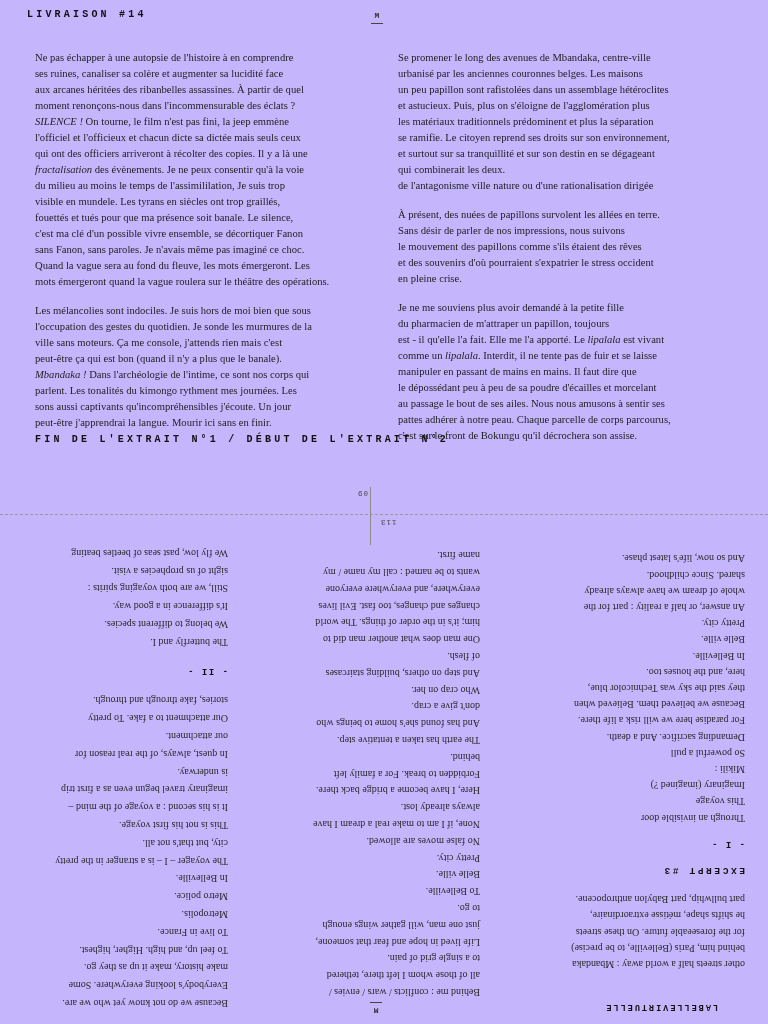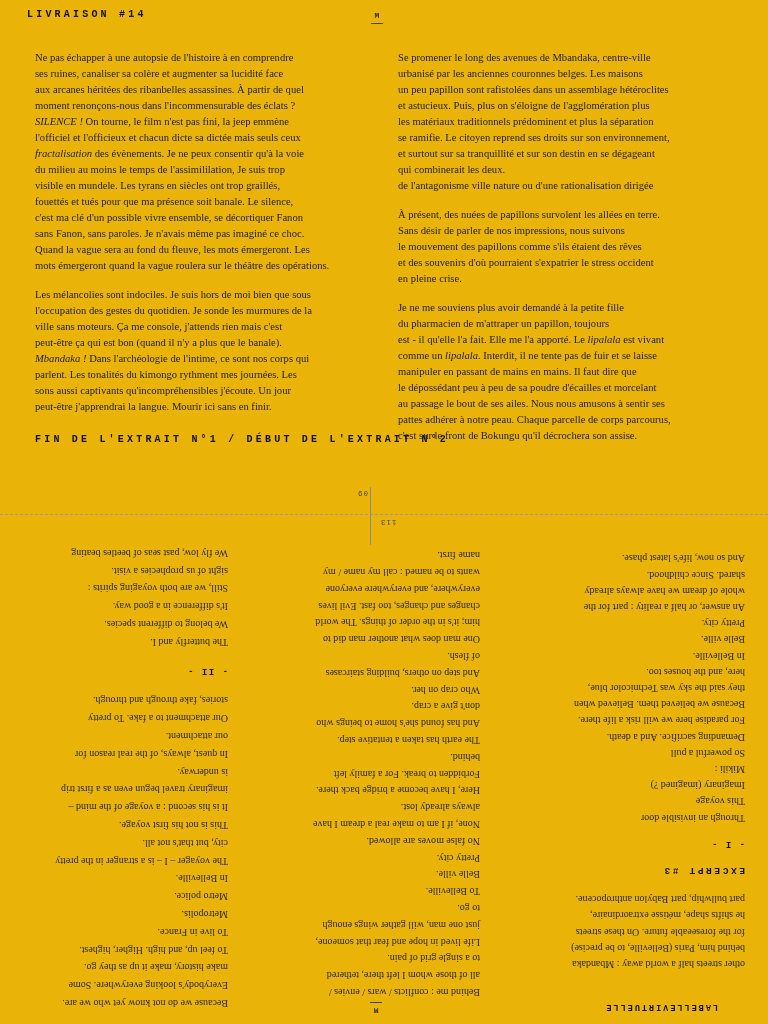--- a/index.html
+++ b/index.html
@@ -1,16 +1,16 @@
 <!DOCTYPE html>
 <html><head>
 <meta charset="utf-8">
 <style>
   html,body{margin:0;padding:0;background:#d8d6d2;}
-  .page{position:relative;width:768px;height:1024px;margin:0 auto;background:#eab308;overflow:hidden;
+  .page{position:relative;width:768px;height:1024px;margin:0 auto;background:#c4b5fd;overflow:hidden;
         font-family:"Liberation Serif", serif;color:#222;}
   
   .kicker{position:absolute;font-family:"Liberation Mono", monospace;font-weight:bold;
           font-size:10px;letter-spacing:3.2px;color:#111;white-space:nowrap;}
   .kicker-small{font-size:8.5px;letter-spacing:2px;}
   
   .press-mark{position:absolute;font-family:"Liberation Mono", monospace;font-weight:bold;
               font-size:8px;color:#333;width:12px;text-align:center;border-bottom:1px solid #444;
               padding-bottom:3px;line-height:8px;}
   
@@ -57,20 +57,21 @@
   <div class="press-mark top-mark">M</div>
 
   <div class="col fr fr-left">
       <div class="para body">
         <div class="tl">Ne pas échapper à une autopsie de l'histoire à en comprendre</div>
         <div class="tl">ses ruines, canaliser sa colère et augmenter sa lucidité face</div>
         <div class="tl">aux arcanes héritées des ribanbelles assassines. À partir de quel</div>
         <div class="tl">moment renonçons-nous dans l'incommensurable des éclats ?</div>
         <div class="tl"><i>SILENCE !</i> On tourne, le film n'est pas fini, la jeep emmène</div>
         <div class="tl">l'officiel et l'officieux et chacun dicte sa dictée mais seuls ceux</div>
+        <div class="tl">qui ont des officiers arriveront à récolter des copies. Il y a là une</div>
         <div class="tl"><i>fractalisation</i> des évènements. Je ne peux consentir qu'à la voie</div>
         <div class="tl">du milieu au moins le temps de l'assimililation, Je suis trop</div>
         <div class="tl">visible en mundele. Les tyrans en siècles ont trop graillés,</div>
         <div class="tl">fouettés et tués pour que ma présence soit banale. Le silence,</div>
         <div class="tl">c'est ma clé d'un possible vivre ensemble, se décortiquer Fanon</div>
         <div class="tl">sans Fanon, sans paroles. Je n'avais même pas imaginé ce choc.</div>
         <div class="tl">Quand la vague sera au fond du fleuve, les mots émergeront. Les</div>
         <div class="tl">mots émergeront quand la vague roulera sur le théâtre des opérations.</div>
       </div>
       <div class="para body">

